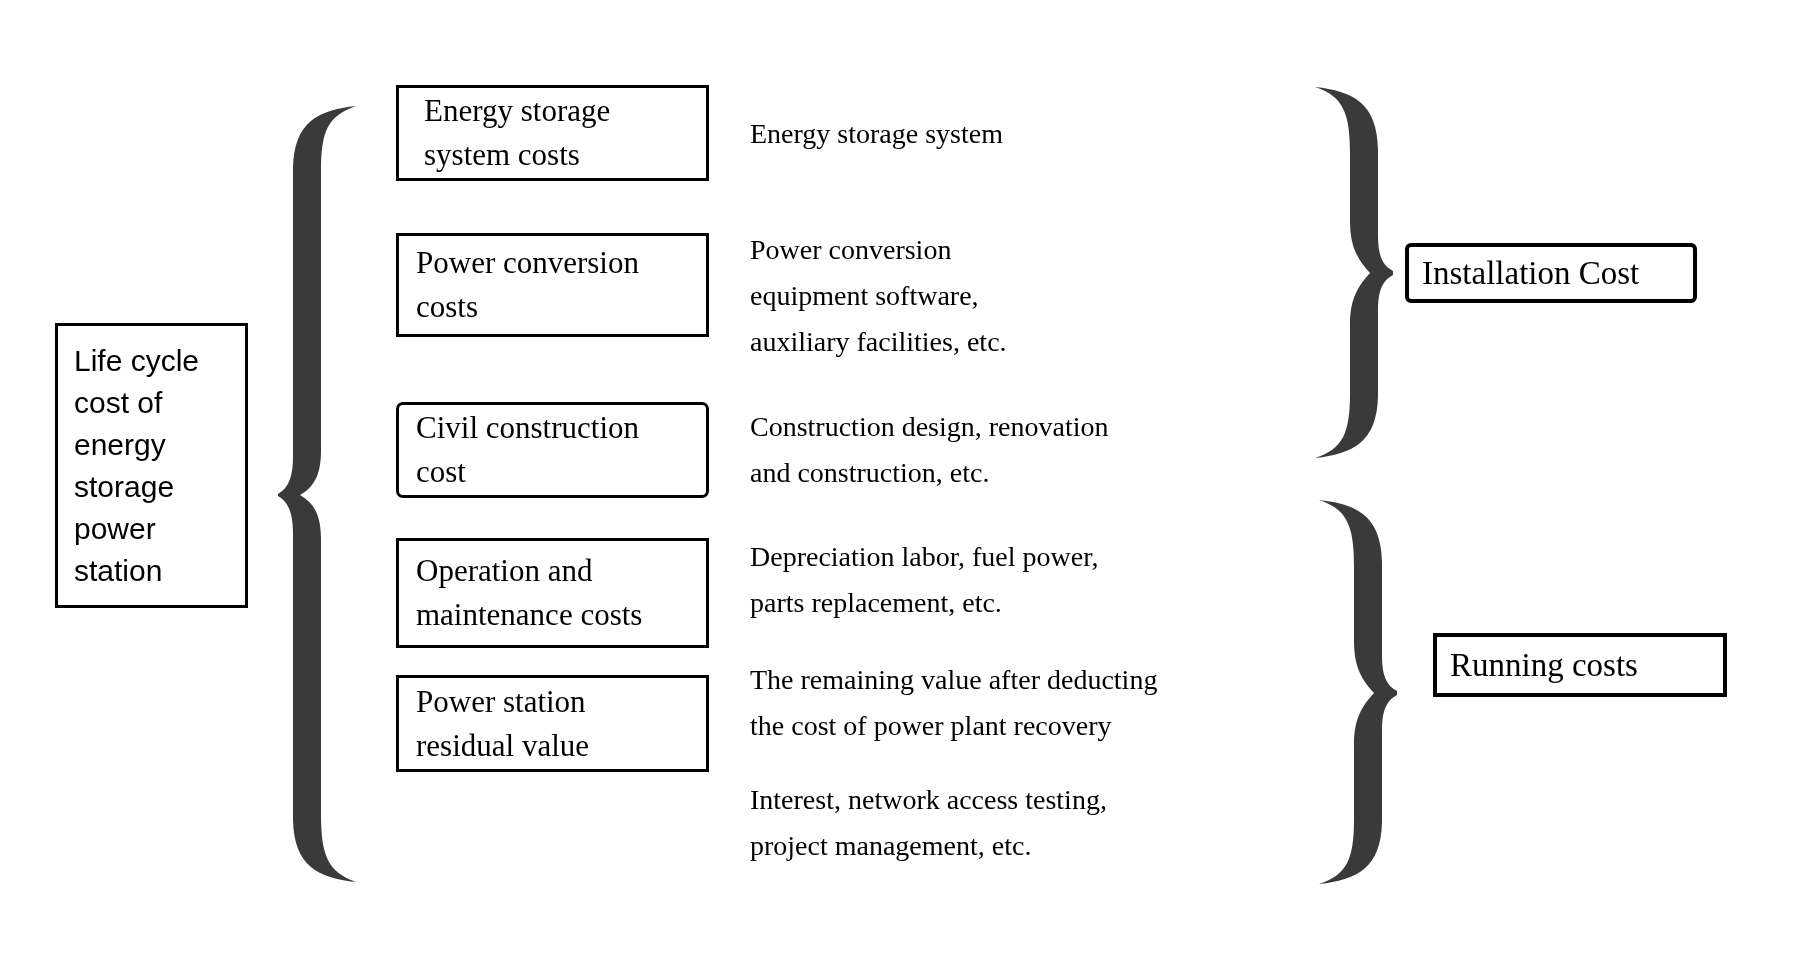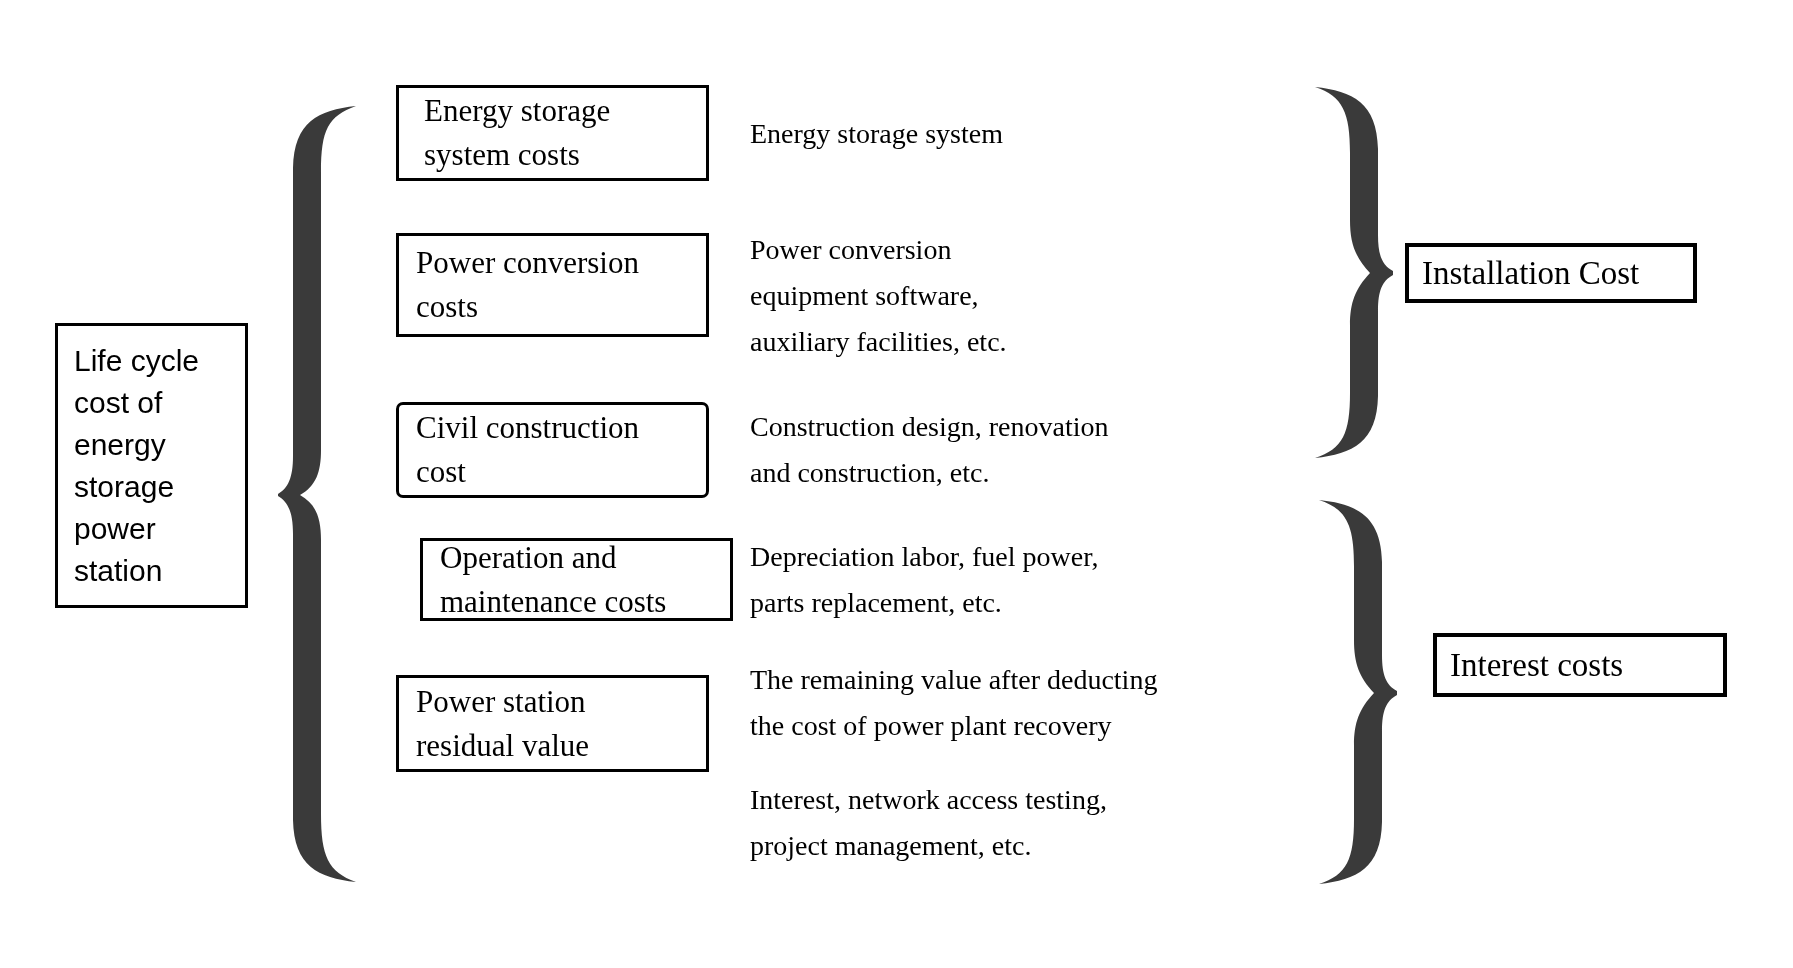--- a/index.html
+++ b/index.html
@@ -41,21 +41,21 @@
   .cat-box {
     left: 396px; width: 313px;
     font-size: 31px;
     line-height: 44px;
     padding-left: 17px;
     padding-right: 6px;
   }
   .cat-box.r1 { top: 85px;  height: 96px; }
   .cat-box.r2 { top: 233px; height: 104px; }
   .cat-box.r3 { top: 402px; height: 96px; }
-  .cat-box.r4 { top: 538px; height: 83px; margin-left: 24px; }
+  .cat-box.r4 { top: 538px; height: 110px; }
   .cat-box.r5 { top: 660px; height: 97px; margin-top: 15px; }
   .cat-box.r6 { top: 785px; height: 55px; }
 
   
   .desc {
     position: absolute;
     left: 750px;
     width: 580px;
     font-size: 28px;
     line-height: 46px;
@@ -73,21 +73,21 @@
     position: absolute;
     box-sizing: border-box;
     background: #ffffff;
     border: 4px solid #000000;
     display: flex;
     flex-direction: column;
     justify-content: center;
     font-size: 33px;
     padding-left: 13px;
   }
-  .group-box.g1 { left: 1405px; top: 243px; width: 292px; height: 60px; }
+  .group-box.g1 { left: 1405px; top: 243px; width: 292px; height: 60px; border-radius: 6px; }
   .group-box.g2 { left: 1433px; top: 633px; width: 294px; height: 64px; }
 
   
   .brace { position: absolute; }
   .brace path { fill: #3a3a3a; }
   .left-brace  { left: 276px; top: 104px; }
   .inst-brace  { left: 1315px; top: 85px; }
   .run-brace   { left: 1319px; top: 498px; }
 </style>
 </head>
@@ -171,15 +171,15 @@
              C 62,370 38,382 0,386
              C 28,377 35,361 35,321
              L 35,247
              C 35,225 40,211 55,195
              C 40,179 35,165 35,142
              L 35,68
              C 35,28 28,11 0,2 Z" style="fill: rgb(58, 58, 58);"></path>
   </svg>
 
   <div class="group-box g1" style="border-color: rgb(0, 0, 0);">Installation Cost</div>
-  <div class="group-box g2" style="border-color: rgb(0, 0, 0);">Interest costs</div>
+  <div class="group-box g2" style="border-color: rgb(0, 0, 0);">Running costs</div>
 
 </div>
 
 </body></html>

